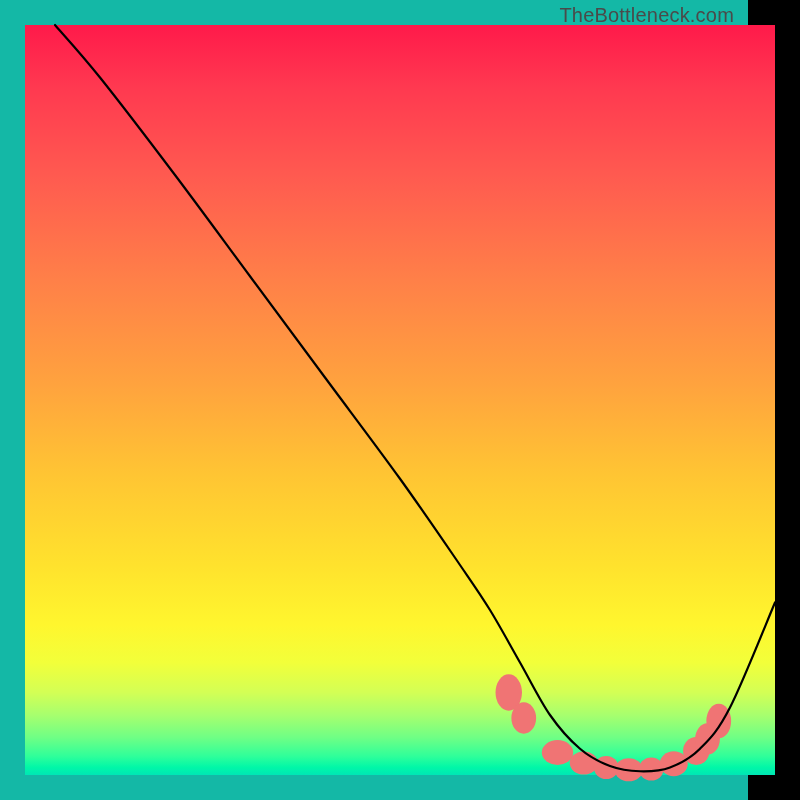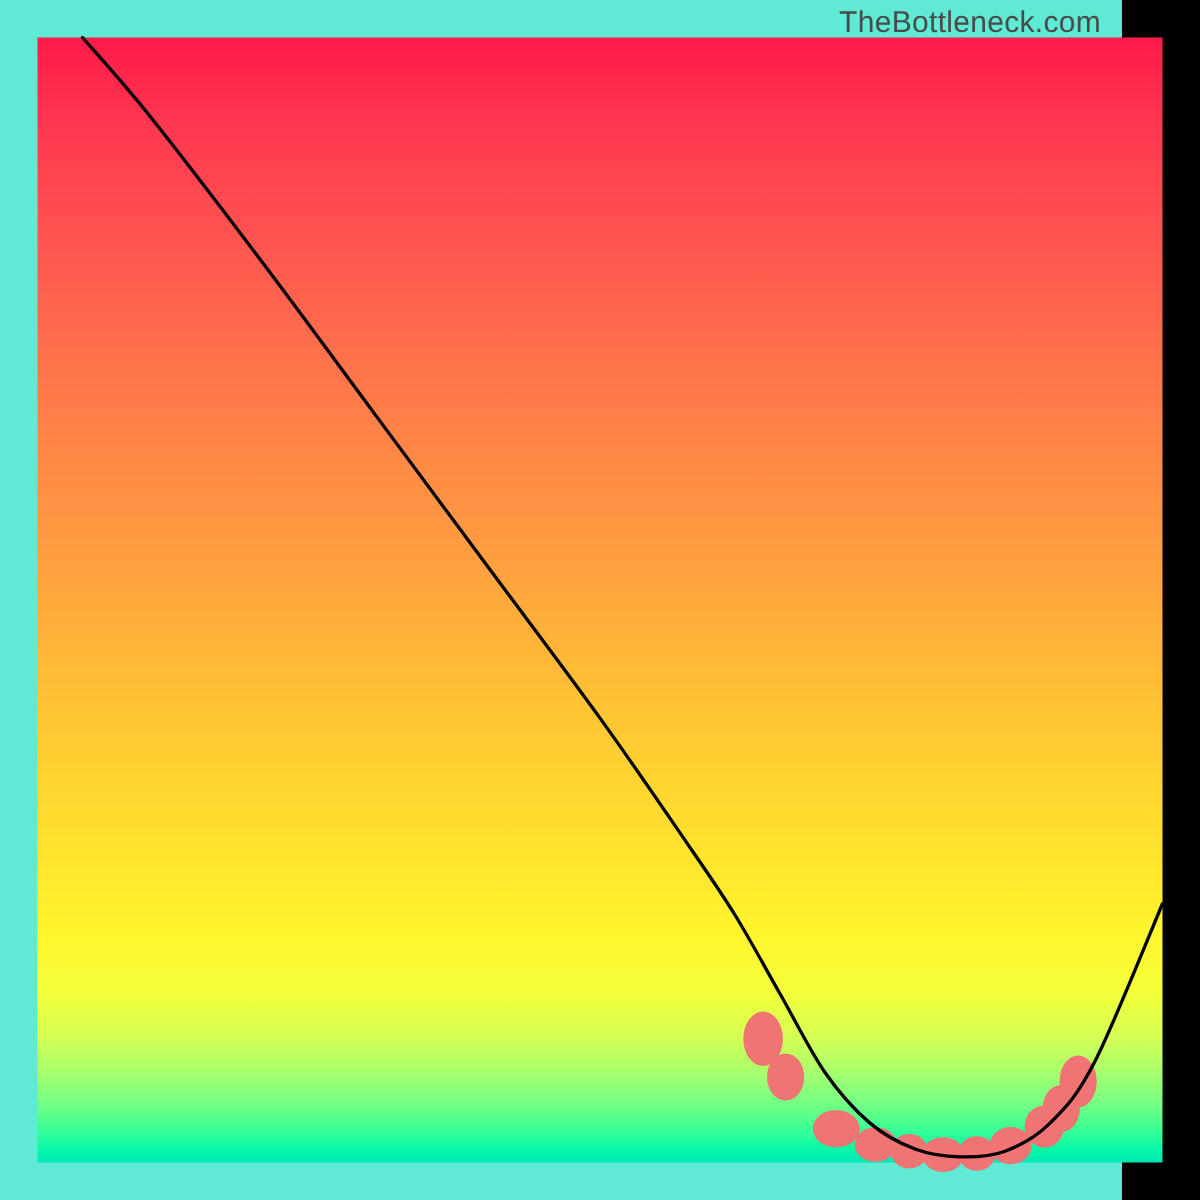--- a/index.html
+++ b/index.html
@@ -8,21 +8,21 @@
     width: 800px;
     height: 800px;
     background: #000;
     font-family: Arial, Helvetica, sans-serif;
     overflow: hidden;
   }
   .outer {
     position: relative;
     width: 748px;
     height: 800px;
-    background: #5eead4;
+    background: #14b8a6;
   }
   .watermark {
     position: absolute;
     top: 4px;
     right: 14px;
     font-size: 20px;
     font-weight: 500;
     color: #4a4a4a;
     letter-spacing: 0.2px;
     z-index: 50;

